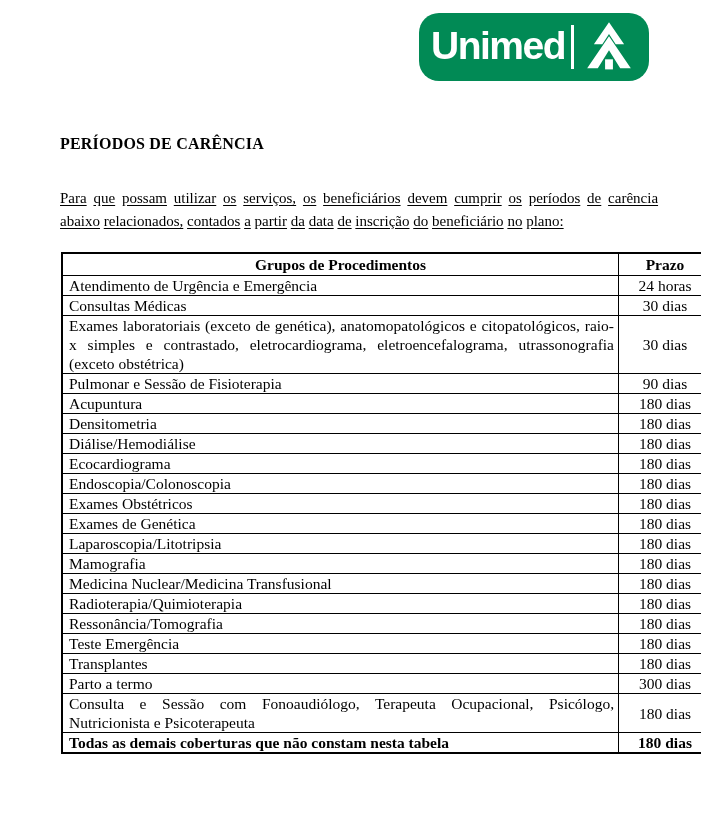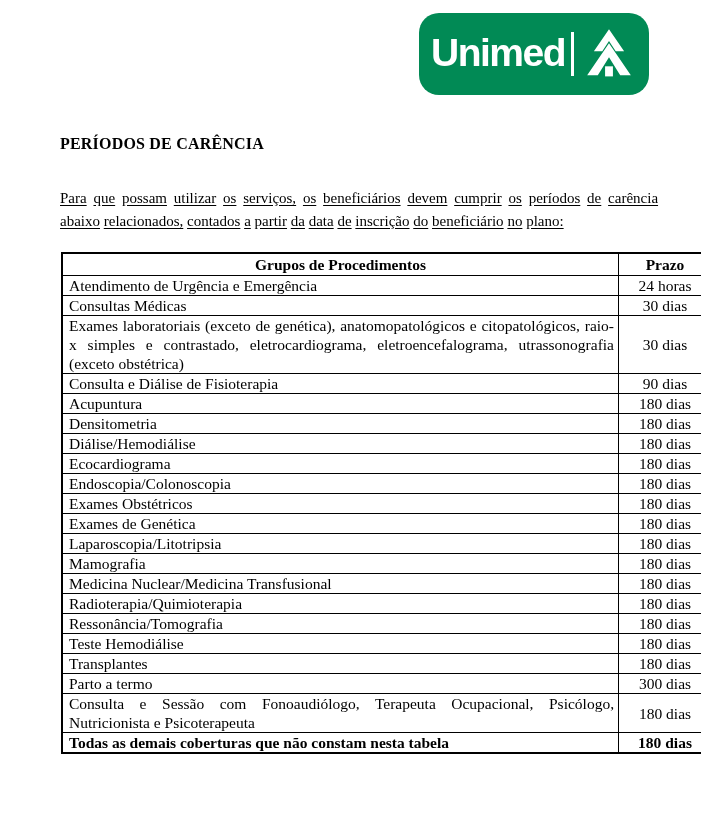--- a/index.html
+++ b/index.html
@@ -4,21 +4,21 @@
 <style>
   html, body { margin:0; padding:0; background:#ffffff; }
   body { width:701px; height:832px; }
   .page {
     position:relative; width:701px; height:832px; background:#fff;
     font-family:"Liberation Serif", serif; color:#000; overflow:hidden;
   }
 
   
   .logo {
-    position:absolute; left:419px; top:13px; width:230px; height:82px;
+    position:absolute; left:419px; top:13px; width:230px; height:68px;
     border-radius:20px; display:flex; align-items:center; justify-content:center;
   }
   .logo-text {
     font-family:"Liberation Sans", sans-serif; font-weight:700;
     font-size:39px; letter-spacing:-1.5px; line-height:1; padding-bottom:3px;
   }
   .logo-divider { width:3px; height:44px; margin:0 7px 0 6px; }
   .logo-tree { display:block; }
 
   
@@ -83,21 +83,21 @@
       <td class="proc">Consultas Médicas</td>
       <td class="prazo">30 dias</td>
     </tr>
 
     <tr>
       <td class="proc">Exames laboratoriais (exceto de genética), anatomopatológicos e citopatológicos, raio-x simples e contrastado, eletrocardiograma, eletroencefalograma, utrassonografia (exceto obstétrica)</td>
       <td class="prazo">30 dias</td>
     </tr>
 
     <tr>
-      <td class="proc">Consulta e Diálise de Fisioterapia</td>
+      <td class="proc">Pulmonar e Sessão de Fisioterapia</td>
       <td class="prazo">90 dias</td>
     </tr>
 
     <tr>
       <td class="proc">Acupuntura</td>
       <td class="prazo">180 dias</td>
     </tr>
 
     <tr>
       <td class="proc">Densitometria</td>
@@ -150,21 +150,21 @@
       <td class="proc">Radioterapia/Quimioterapia</td>
       <td class="prazo">180 dias</td>
     </tr>
 
     <tr>
       <td class="proc">Ressonância/Tomografia</td>
       <td class="prazo">180 dias</td>
     </tr>
 
     <tr>
-      <td class="proc">Teste Hemodiálise</td>
+      <td class="proc">Teste Emergência</td>
       <td class="prazo">180 dias</td>
     </tr>
 
     <tr>
       <td class="proc">Transplantes</td>
       <td class="prazo">180 dias</td>
     </tr>
 
     <tr>
       <td class="proc">Parto a termo</td>

